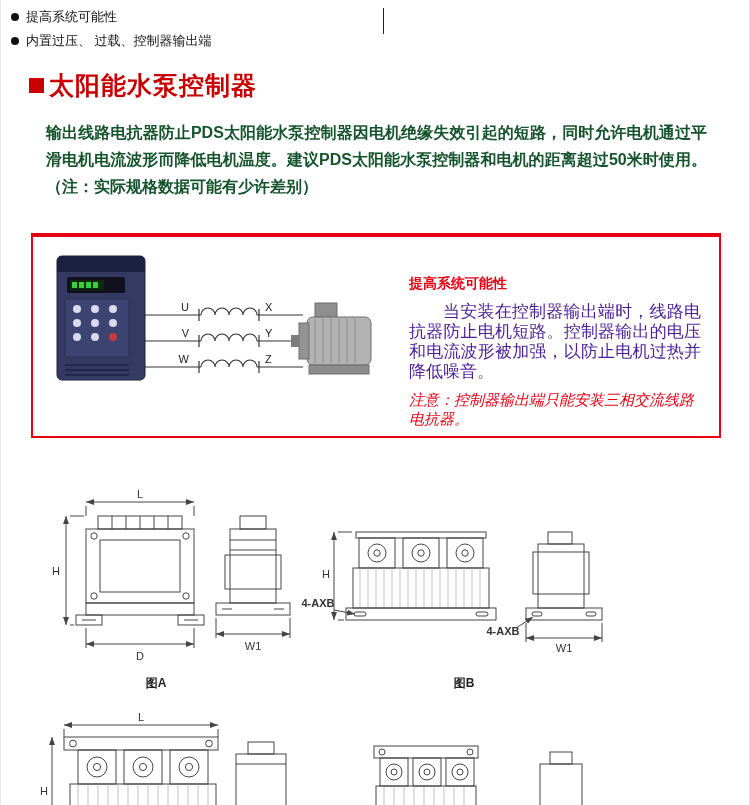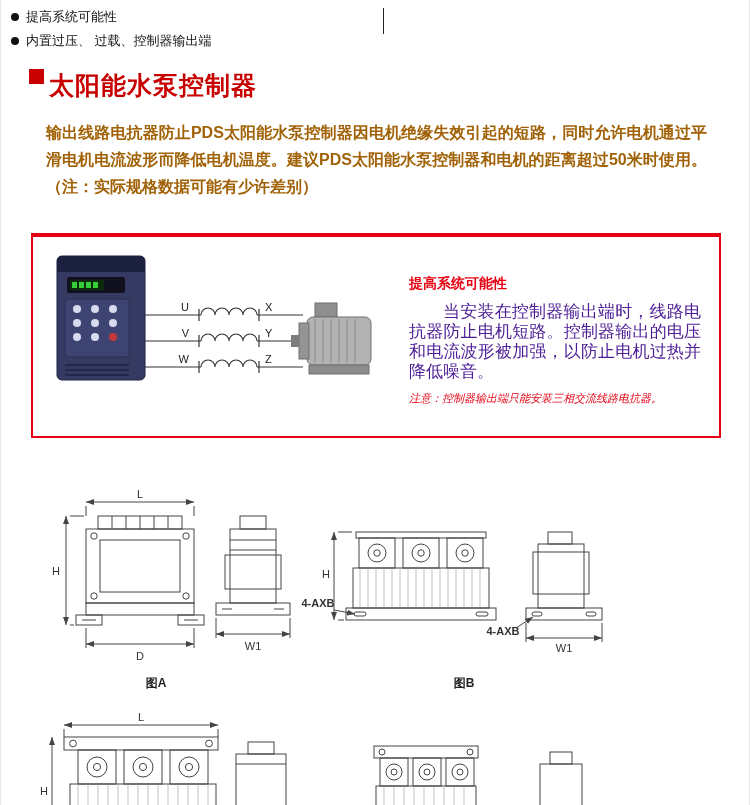--- a/index.html
+++ b/index.html
@@ -18,48 +18,48 @@
 
   
   .top-features { display: flex; padding: 5px 0 0 10px; }
   .tf-col { display: flex; flex-direction: column; }
   .tf-col.left { width: 372px; }
   .tf-divider { width: 1px; background: #222; height: 26px; margin: 3px 10px 0 0; }
   .feature { display: flex; align-items: center; height: 24px; font-size: 13px; color: #111; }
   .bullet { width: 8px; height: 8px; border-radius: 50%; background: #111; margin-right: 7px; flex: 0 0 auto; }
 
   
-  .section-title { display: flex; align-items: flex-start; margin: 16px 0 0 28px; }
+  .section-title { display: flex; align-items: center; margin: 16px 0 0 28px; }
   .sq { width: 15px; height: 15px; background: #c80000; margin-right: 5px; }
   .section-title h1 { margin: 0; font-size: 25px; font-weight: bold; color: #c80000; letter-spacing: 1px; }
 
   
   .intro {
     margin: 17px 42px 0 45px;
-    color: #a16207;
+    color: #14532d;
     font-size: 16px;
     font-weight: bold;
     line-height: 27px;
     text-align: justify;
   }
 
   
   .red-box {
     margin: 33px 28px 0 30px;
     border: 2px solid #e60012;
     border-top-width: 4px;
     height: 205px;
     display: flex;
     padding: 16px 14px 10px 18px;
   }
   .diagram-wrap { width: 350px; flex: 0 0 auto; }
   .panel-text { flex: 1; padding: 22px 4px 0 8px; }
   .panel-title { color: #e60012; font-weight: bold; font-size: 14px; margin-bottom: 9px; }
   .panel-body { margin: 0; font-size: 17px; color: #4c1d95; line-height: 20px; text-indent: 2em; text-align: justify; }
-  .panel-note { margin: 9px 0 4px 0; font-size: 11px; color: #e60012; font-style: italic; }
+  .panel-note { margin: 9px 0 4px 0; font-size: 15px; color: #e60012; font-style: italic; }
 
   
   .drawings { margin: 42px 0 0 25px; }
   svg text { font-family: "Liberation Sans", "DejaVu Sans", sans-serif; }
   .dimtxt { font-size: 11px; fill: #333; }
   .captxt { font-size: 12px; font-weight: bold; fill: #222; }
   .termtxt { font-size: 11px; fill: #222; }
 </style>
 </head>
 <body>

